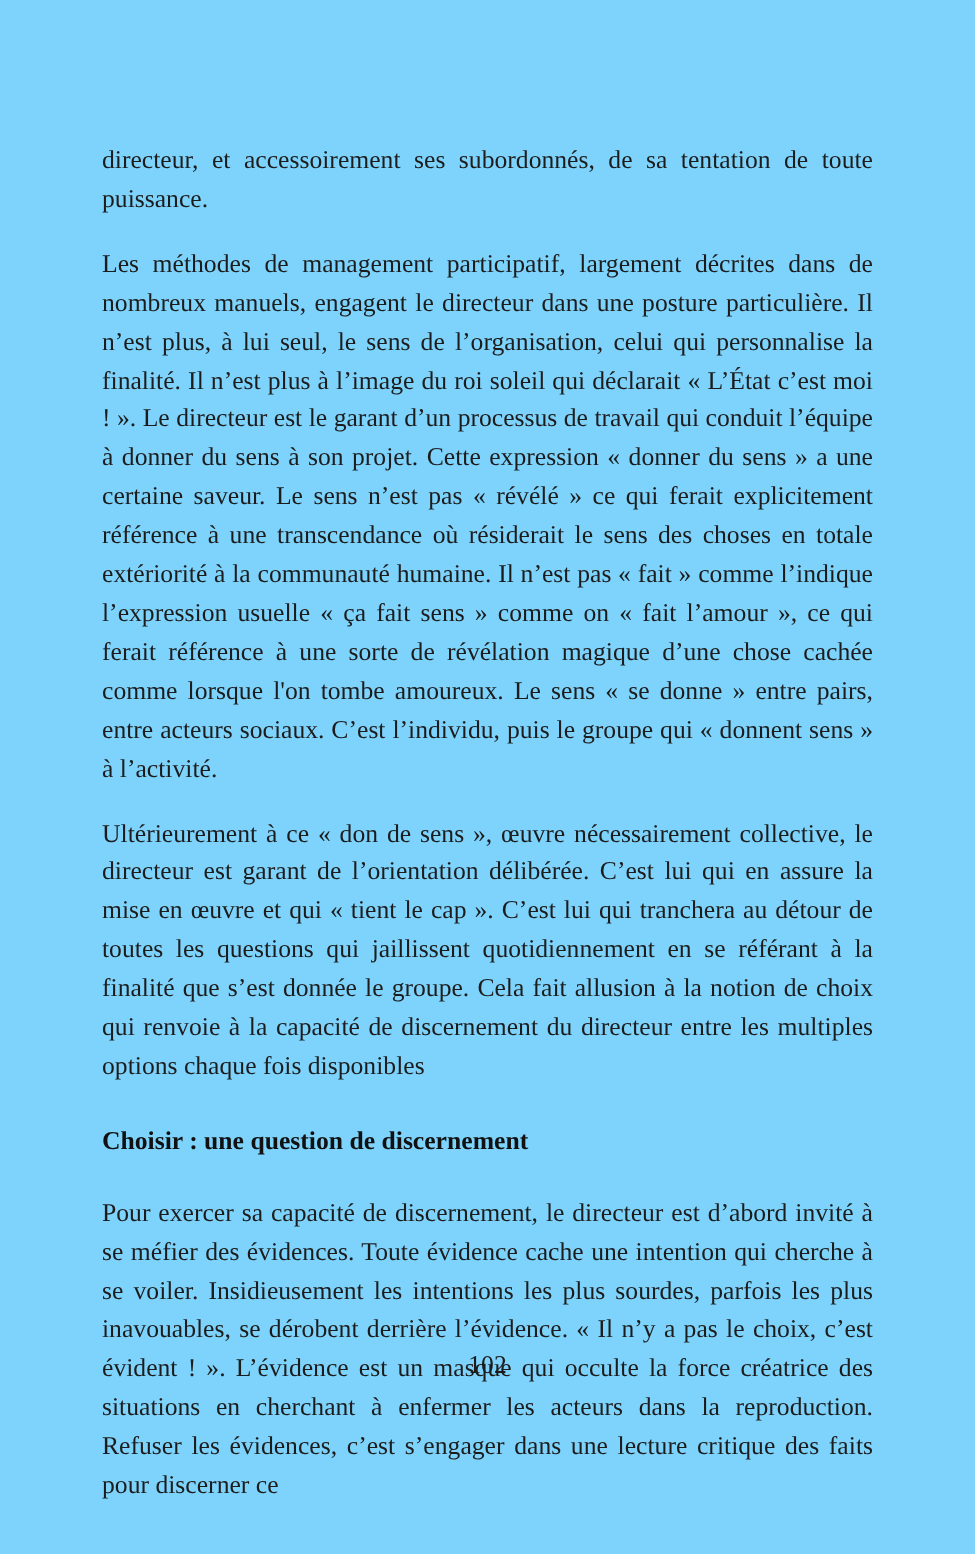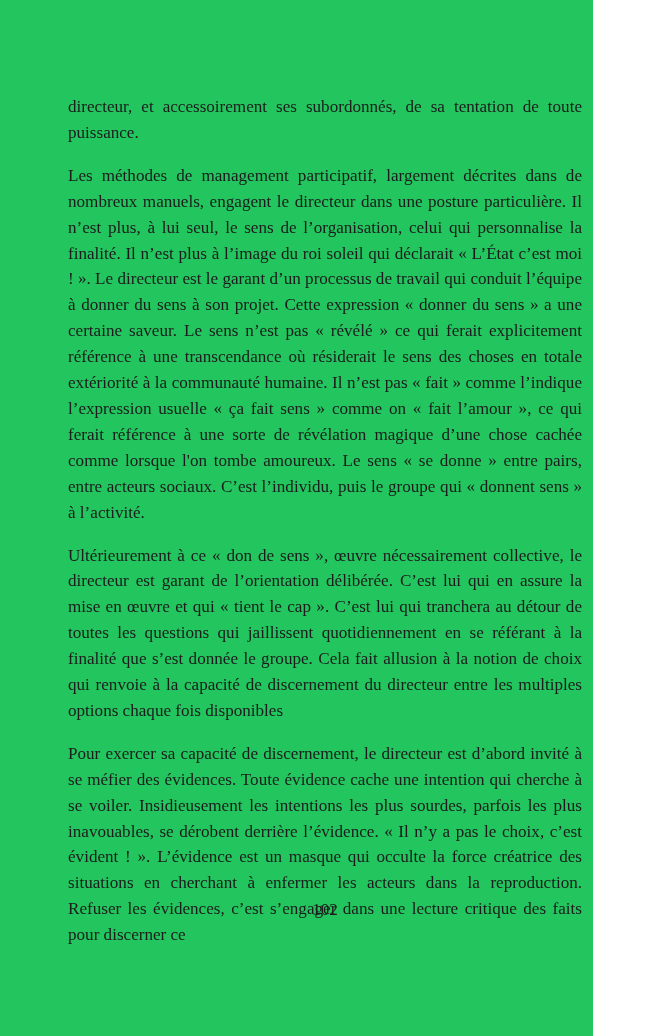--- a/index.html
+++ b/index.html
@@ -11,23 +11,23 @@
     width: 650px;
     height: 1036px;
     background: #ffffff;
     font-family: "Liberation Serif", "DejaVu Serif", serif;
     color: #1a1a1a;
     -webkit-font-smoothing: antialiased;
   }
 
   .page {
     position: relative;
-    width: 593px;
+    width: 650px;
     height: 1036px;
-    background: #22c55e;
+    background: #7dd3fc;
     box-sizing: border-box;
     font-family: Liberation Serif, serif;
   }
 
   .text-block {
     position: absolute;
     left: 68px;
     top: 94px;
     width: 514px;
   }
@@ -72,20 +72,21 @@
 <div class="page">
 
   <div class="text-block">
 
     <p class="para">directeur, et accessoirement ses subordonnés, de sa tentation de toute puissance.</p>
 
     <p class="para">Les méthodes de management participatif, largement décrites dans de nombreux manuels, engagent le directeur dans une posture particulière. Il n’est plus, à lui seul, le sens de l’organisation, celui qui personnalise la finalité. Il n’est plus à l’image du roi soleil qui déclarait « L’État c’est moi ! ». Le directeur est le garant d’un processus de travail qui conduit l’équipe à donner du sens à son projet. Cette expression « donner du sens » a une certaine saveur. Le sens n’est pas « révélé » ce qui ferait explicitement référence à une transcendance où résiderait le sens des choses en totale extériorité à la communauté humaine. Il n’est pas « fait » comme l’indique l’expression usuelle « ça fait sens » comme on « fait l’amour », ce qui ferait référence à une sorte de révélation magique d’une chose cachée comme lorsque l'on tombe amoureux. Le sens « se donne » entre pairs, entre acteurs sociaux. C’est l’individu, puis le groupe qui « donnent sens » à l’activité.</p>
 
     <p class="para">Ultérieurement à ce « don de sens », œuvre nécessairement collective, le directeur est garant de l’orientation délibérée. C’est lui qui en assure la mise en œuvre et qui « tient le cap ». C’est lui qui tranchera au détour de toutes les questions qui jaillissent quotidiennement en se référant à la finalité que s’est donnée le groupe. Cela fait allusion à la notion de choix qui renvoie à la capacité de discernement du directeur entre les multiples options chaque fois disponibles</p>
 
+    <h2 class="section-heading">Choisir : une question de discernement</h2>
 
     <p class="para">Pour exercer sa capacité de discernement, le directeur est d’abord invité à se méfier des évidences. Toute évidence cache une intention qui cherche à se voiler. Insidieusement les intentions les plus sourdes, parfois les plus inavouables, se dérobent derrière l’évidence. « Il n’y a pas le choix, c’est évident ! ». L’évidence est un masque qui occulte la force créatrice des situations en cherchant à enfermer les acteurs dans la reproduction. Refuser les évidences, c’est s’engager dans une lecture critique des faits pour discerner ce</p>
 
   </div>
 
   <div class="folio">102</div>
 
 </div>
 
 </body></html>

